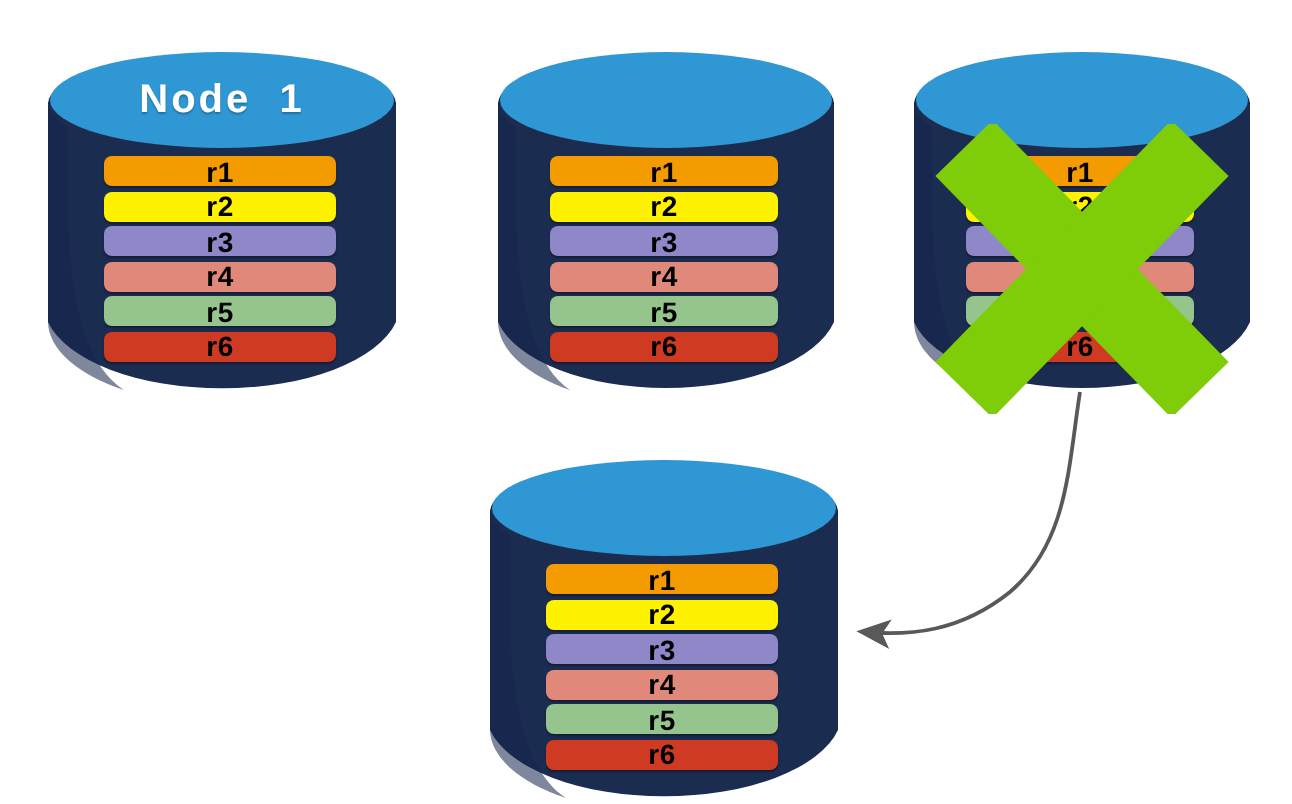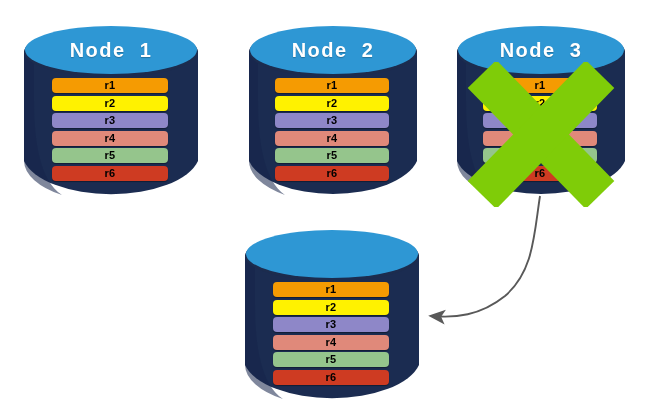--- a/index.html
+++ b/index.html
@@ -53,21 +53,21 @@
     border-radius: 4px;
     box-sizing: border-box;
     display: flex;
     align-items: center;
     justify-content: center;
     box-shadow: 0 1px 1px rgba(0,0,0,0.35);
   }
   .row-label {
     color: #000000;
     font-weight: bold;
-    font-size: 11px;
+    font-size: 14px;
     line-height: 1;
     letter-spacing: 0.3px;
   }
   .xmark {
     position: absolute;
     pointer-events: none;
   }
   .arrow {
     position: absolute;
     left: 0;
@@ -122,21 +122,20 @@
     </div>
   </div>
 
   <div class="node" style="left:247px; top:8px; width:172px; height:178px;">
     <svg class="cyl" width="172" height="178" viewBox="0 0 172 178">
       <path d="M 2 30 L 2 140 A 86 42 0 0 0 170 140 L 170 30 Z" fill="#1B2C51"></path>
       <path d="M 2 30 L 2 140 A 86 42 0 0 0 38 174 C 17 160 11 120 11 80 L 11 30 Z" fill="#16254A" opacity="0.55"></path>
       <ellipse cx="86" cy="31" rx="84" ry="25" fill="#1C2C4E"></ellipse>
       <ellipse cx="86" cy="29" rx="83" ry="24" fill="#2E97D4"></ellipse>
     </svg>
-    <div class="node-title" style="top:18px;">Node  2</div>
     <div class="rows" style="left:28px; top:57px; width:114px; gap:2.5px;">
       <div class="row" style="height:15px; background:#F59B02;">
         <span class="row-label">r1</span>
       </div>
       <div class="row" style="height:15px; background:#FFF200;">
         <span class="row-label">r2</span>
       </div>
       <div class="row" style="height:15px; background:#8E87C8;">
         <span class="row-label">r3</span>
       </div>
@@ -152,21 +151,20 @@
     </div>
   </div>
 
   <div class="node" style="left:455px; top:8px; width:172px; height:178px;">
     <svg class="cyl" width="172" height="178" viewBox="0 0 172 178">
       <path d="M 2 30 L 2 140 A 86 42 0 0 0 170 140 L 170 30 Z" fill="#1B2C51"></path>
       <path d="M 2 30 L 2 140 A 86 42 0 0 0 38 174 C 17 160 11 120 11 80 L 11 30 Z" fill="#16254A" opacity="0.55"></path>
       <ellipse cx="86" cy="31" rx="84" ry="25" fill="#1C2C4E"></ellipse>
       <ellipse cx="86" cy="29" rx="83" ry="24" fill="#2E97D4"></ellipse>
     </svg>
-    <div class="node-title" style="top:18px;">Node  3</div>
     <div class="rows" style="left:28px; top:57px; width:114px; gap:2.5px;">
       <div class="row" style="height:15px; background:#F59B02;">
         <span class="row-label">r1</span>
       </div>
       <div class="row" style="height:15px; background:#FFF200;">
         <span class="row-label">r2</span>
       </div>
       <div class="row" style="height:15px; background:#8E87C8;">
         <span class="row-label">r3</span>
       </div>

